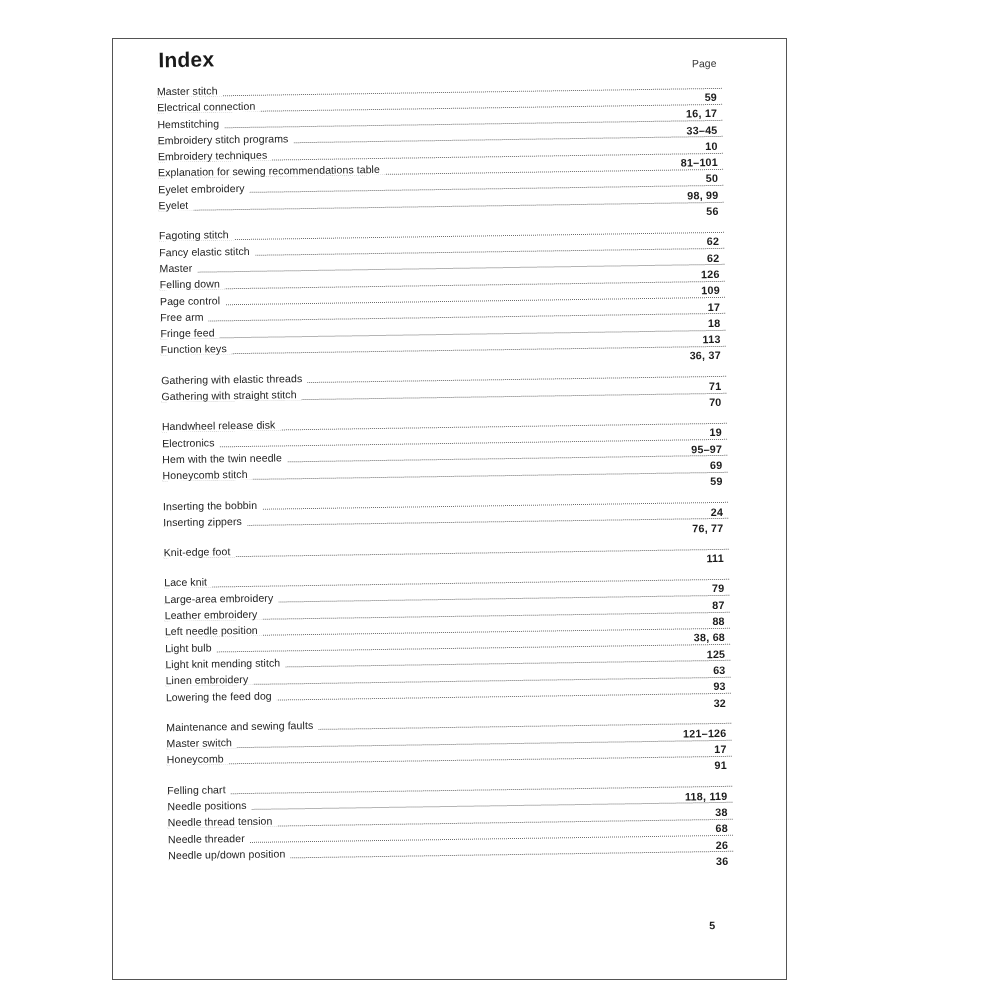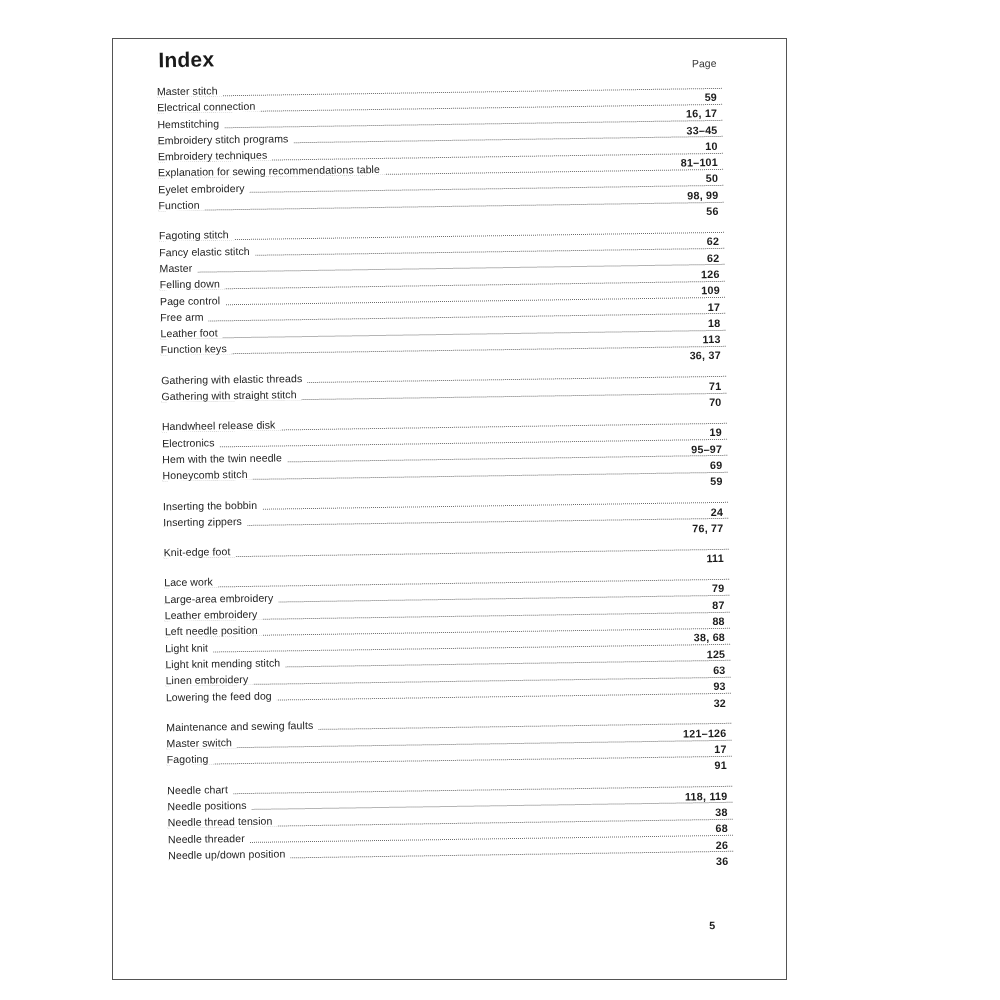--- a/index.html
+++ b/index.html
@@ -169,21 +169,21 @@
             <span class="entry-label">Explanation for sewing recommendations table</span>
             <span class="entry-page">50</span>
           </div>
           <div class="index-row">
             <span class="entry-leader"></span>
             <span class="entry-label">Eyelet embroidery</span>
             <span class="entry-page">98, 99</span>
           </div>
           <div class="index-row">
             <span class="entry-leader"></span>
-            <span class="entry-label">Function</span>
+            <span class="entry-label">Eyelet</span>
             <span class="entry-page">56</span>
           </div>
         </div>
         <div class="section-gap"></div>
         <div class="index-section">
           <div class="index-row">
             <span class="entry-leader"></span>
             <span class="entry-label">Fagoting stitch</span>
             <span class="entry-page">62</span>
           </div>
@@ -207,21 +207,21 @@
             <span class="entry-label">Page control</span>
             <span class="entry-page">17</span>
           </div>
           <div class="index-row">
             <span class="entry-leader"></span>
             <span class="entry-label">Free arm</span>
             <span class="entry-page">18</span>
           </div>
           <div class="index-row">
             <span class="entry-leader"></span>
-            <span class="entry-label">Leather foot</span>
+            <span class="entry-label">Fringe feed</span>
             <span class="entry-page">113</span>
           </div>
           <div class="index-row">
             <span class="entry-leader"></span>
             <span class="entry-label">Function keys</span>
             <span class="entry-page">36, 37</span>
           </div>
         </div>
         <div class="section-gap"></div>
         <div class="index-section">
@@ -277,41 +277,41 @@
           <div class="index-row">
             <span class="entry-leader"></span>
             <span class="entry-label">Knit-edge foot</span>
             <span class="entry-page">111</span>
           </div>
         </div>
         <div class="section-gap"></div>
         <div class="index-section">
           <div class="index-row">
             <span class="entry-leader"></span>
-            <span class="entry-label">Lace work</span>
+            <span class="entry-label">Lace knit</span>
             <span class="entry-page">79</span>
           </div>
           <div class="index-row">
             <span class="entry-leader"></span>
             <span class="entry-label">Large-area embroidery</span>
             <span class="entry-page">87</span>
           </div>
           <div class="index-row">
             <span class="entry-leader"></span>
             <span class="entry-label">Leather embroidery</span>
             <span class="entry-page">88</span>
           </div>
           <div class="index-row">
             <span class="entry-leader"></span>
             <span class="entry-label">Left needle position</span>
             <span class="entry-page">38, 68</span>
           </div>
           <div class="index-row">
             <span class="entry-leader"></span>
-            <span class="entry-label">Light knit</span>
+            <span class="entry-label">Light bulb</span>
             <span class="entry-page">125</span>
           </div>
           <div class="index-row">
             <span class="entry-leader"></span>
             <span class="entry-label">Light knit mending stitch</span>
             <span class="entry-page">63</span>
           </div>
           <div class="index-row">
             <span class="entry-leader"></span>
             <span class="entry-label">Linen embroidery</span>
@@ -330,29 +330,29 @@
             <span class="entry-label">Maintenance and sewing faults</span>
             <span class="entry-page">121–126</span>
           </div>
           <div class="index-row">
             <span class="entry-leader"></span>
             <span class="entry-label">Master switch</span>
             <span class="entry-page">17</span>
           </div>
           <div class="index-row">
             <span class="entry-leader"></span>
-            <span class="entry-label">Fagoting</span>
+            <span class="entry-label">Honeycomb</span>
             <span class="entry-page">91</span>
           </div>
         </div>
         <div class="section-gap"></div>
         <div class="index-section">
           <div class="index-row">
             <span class="entry-leader"></span>
-            <span class="entry-label">Needle chart</span>
+            <span class="entry-label">Felling chart</span>
             <span class="entry-page">118, 119</span>
           </div>
           <div class="index-row">
             <span class="entry-leader"></span>
             <span class="entry-label">Needle positions</span>
             <span class="entry-page">38</span>
           </div>
           <div class="index-row">
             <span class="entry-leader"></span>
             <span class="entry-label">Needle thread tension</span>

